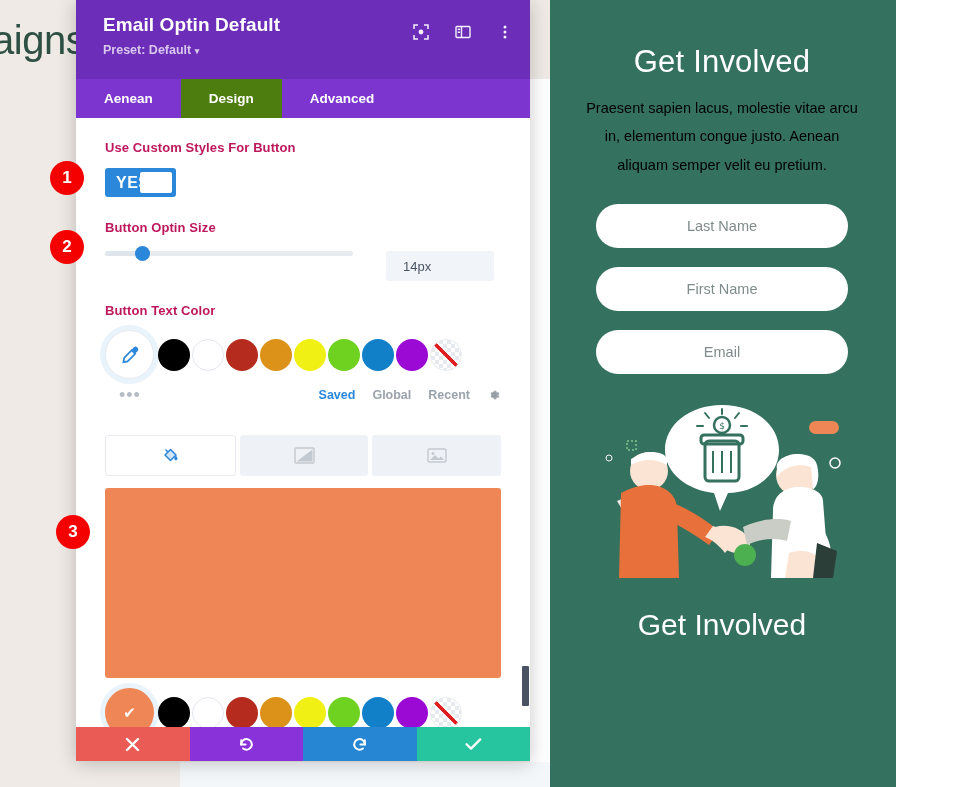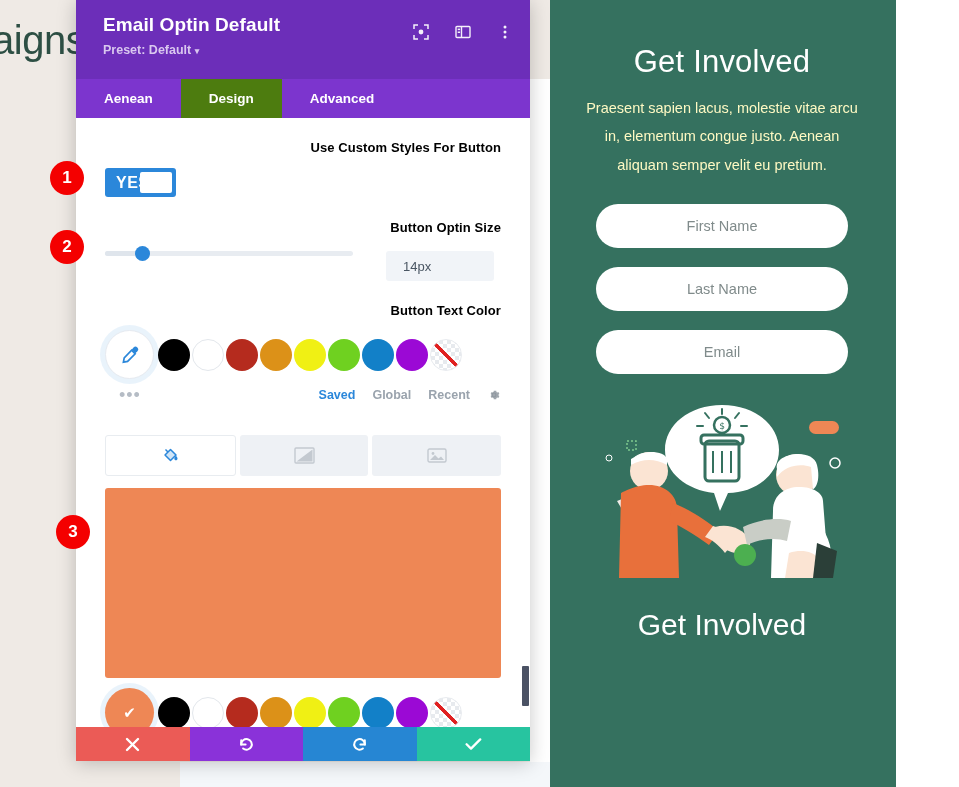--- a/index.html
+++ b/index.html
@@ -73,21 +73,21 @@
     color: #ffffff; font-size: 13.5px; font-weight: 700; cursor: pointer;
   }
   .tab.active { background: #4d7c0f; }
 
   .modal-body {
     position: absolute; top: 118px; left: 0; right: 0; bottom: 0;
     background: #ffffff; overflow: hidden;
   }
   .field-block { padding: 0 29px; }
   .field-label {
-    font-size: 13px; font-weight: 700; color: #000000; letter-spacing: .1px; text-align: right;
+    font-size: 13px; font-weight: 700; color: #be185d; letter-spacing: .1px;
   }
 
   
   .toggle-wrap { margin-top: 13px; }
   .toggle {
     width: 71px; height: 29px; background: #2b87da; border-radius: 3px;
     display: flex; align-items: center; cursor: pointer;
     padding: 3px; position: relative;
   }
   .toggle-text {
@@ -224,21 +224,21 @@
   }
   .preview-right-green {
     position: absolute; left: 890px; top: 0; width: 6px; height: 787px;
     background: #35715F;
   }
   .pv-title {
     color: #ffffff; font-size: 31px; text-align: center; margin-top: 44px;
     font-weight: 400; letter-spacing: .2px;
   }
   .pv-body {
-    color: #fef9c3; font-size: 14.5px; line-height: 1.95; text-align: center;
+    color: #000000; font-size: 14.5px; line-height: 1.95; text-align: center;
     margin: 14px 28px 0 28px;
   }
   .pv-form { margin: 25px 42px 0 42px; }
   .pv-input {
     height: 44px; background: #ffffff; border-radius: 22px; margin-bottom: 19px;
     display: flex; align-items: center; justify-content: center;
     color: #808b8b; font-size: 14.5px; cursor: text;
   }
   .pv-submit {
     height: 31px; background: #EE8755; border: 2px solid #ffffff;
@@ -262,22 +262,22 @@
   <div class="bg-left-strip-lower"></div>
   <div class="page-word">aigns</div>
   <div class="lower-panel"></div>
 
   <div class="preview-edge-left"></div>
   <div class="preview">
     <div class="pv-title">Get Involved</div>
     <div class="pv-body">Praesent sapien lacus, molestie vitae arcu in, elementum congue justo. Aenean aliquam semper velit eu pretium.</div>
 
     <div class="pv-form">
+      <div class="pv-input">Last Name</div>
       <div class="pv-input">First Name</div>
-      <div class="pv-input">Last Name</div>
       <div class="pv-input">Email</div>
     </div>
 
     <div class="pv-illo">
       <svg width="270" height="205" viewBox="0 0 270 205">
 
         <path d="M135 12 C168 12 192 32 192 57 C192 82 168 100 141 100 L133 118 L127 100 C100 97 78 80 78 57 C78 32 102 12 135 12 Z" fill="#ffffff"></path>
 
         <rect x="118" y="48" width="34" height="40" rx="4" fill="none" stroke="#35715F" stroke-width="3"></rect>
         <rect x="114" y="42" width="42" height="9" rx="3" fill="none" stroke="#35715F" stroke-width="3"></rect>

